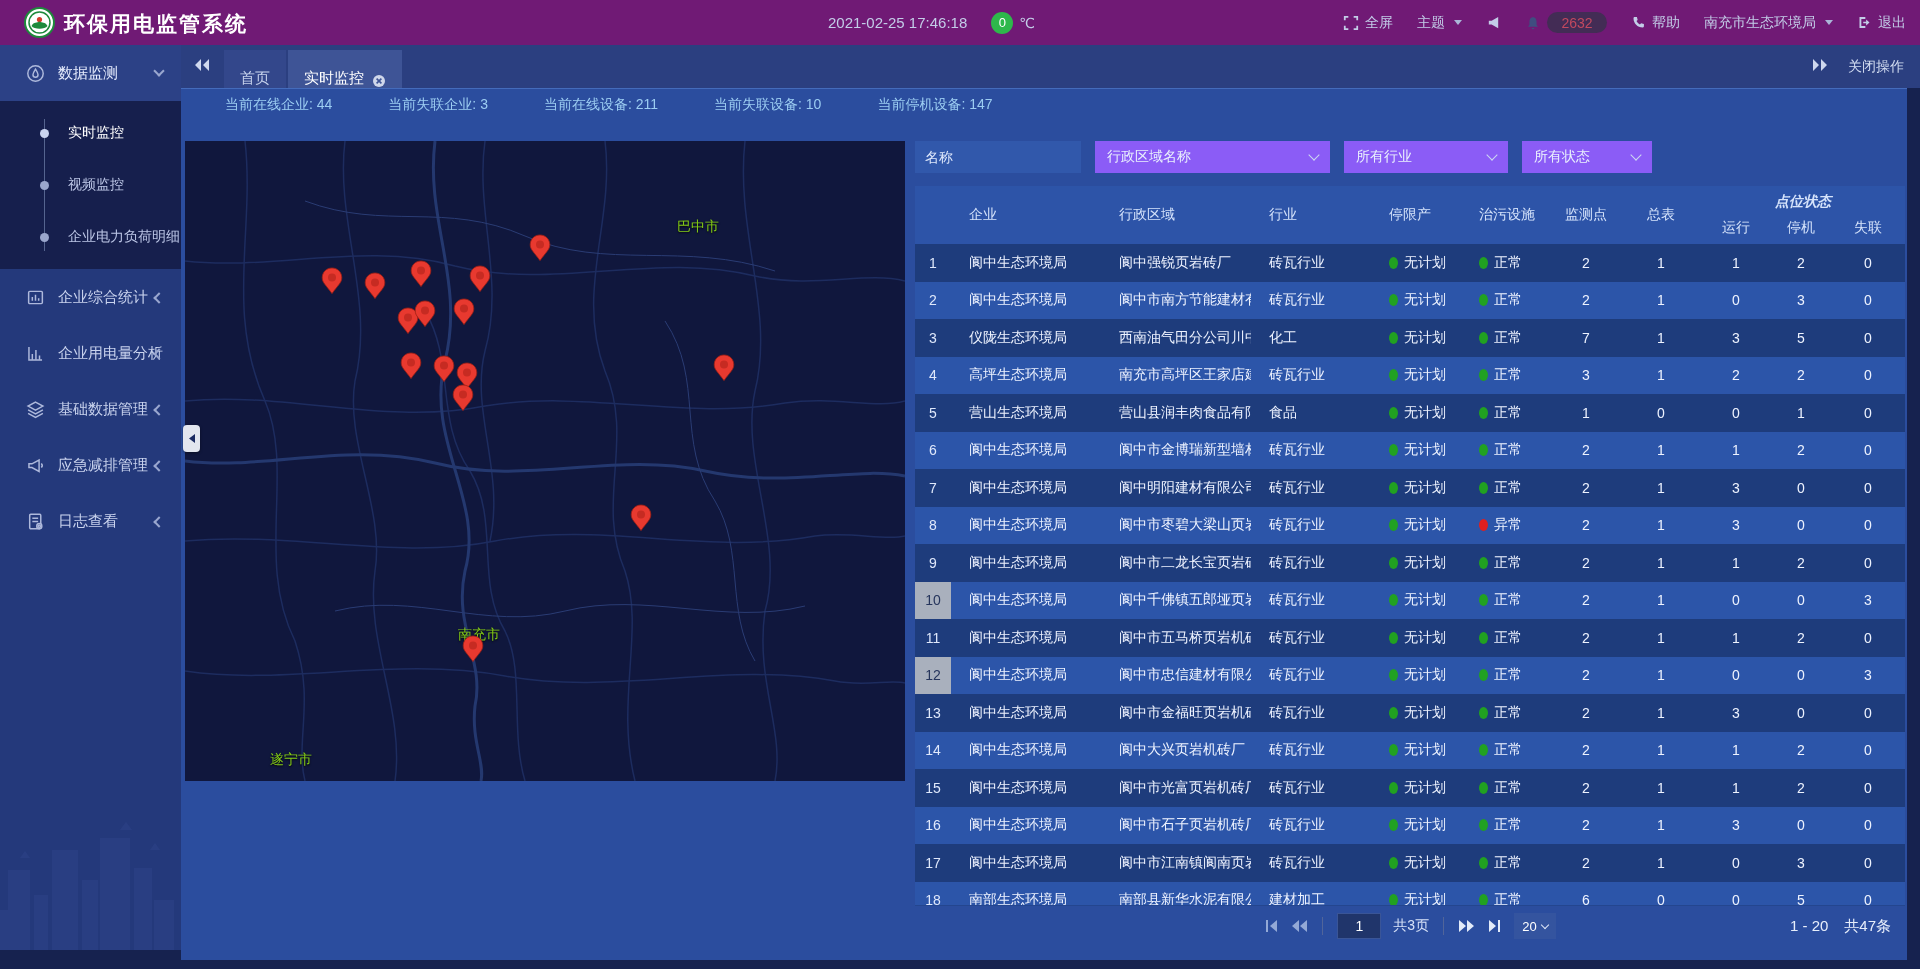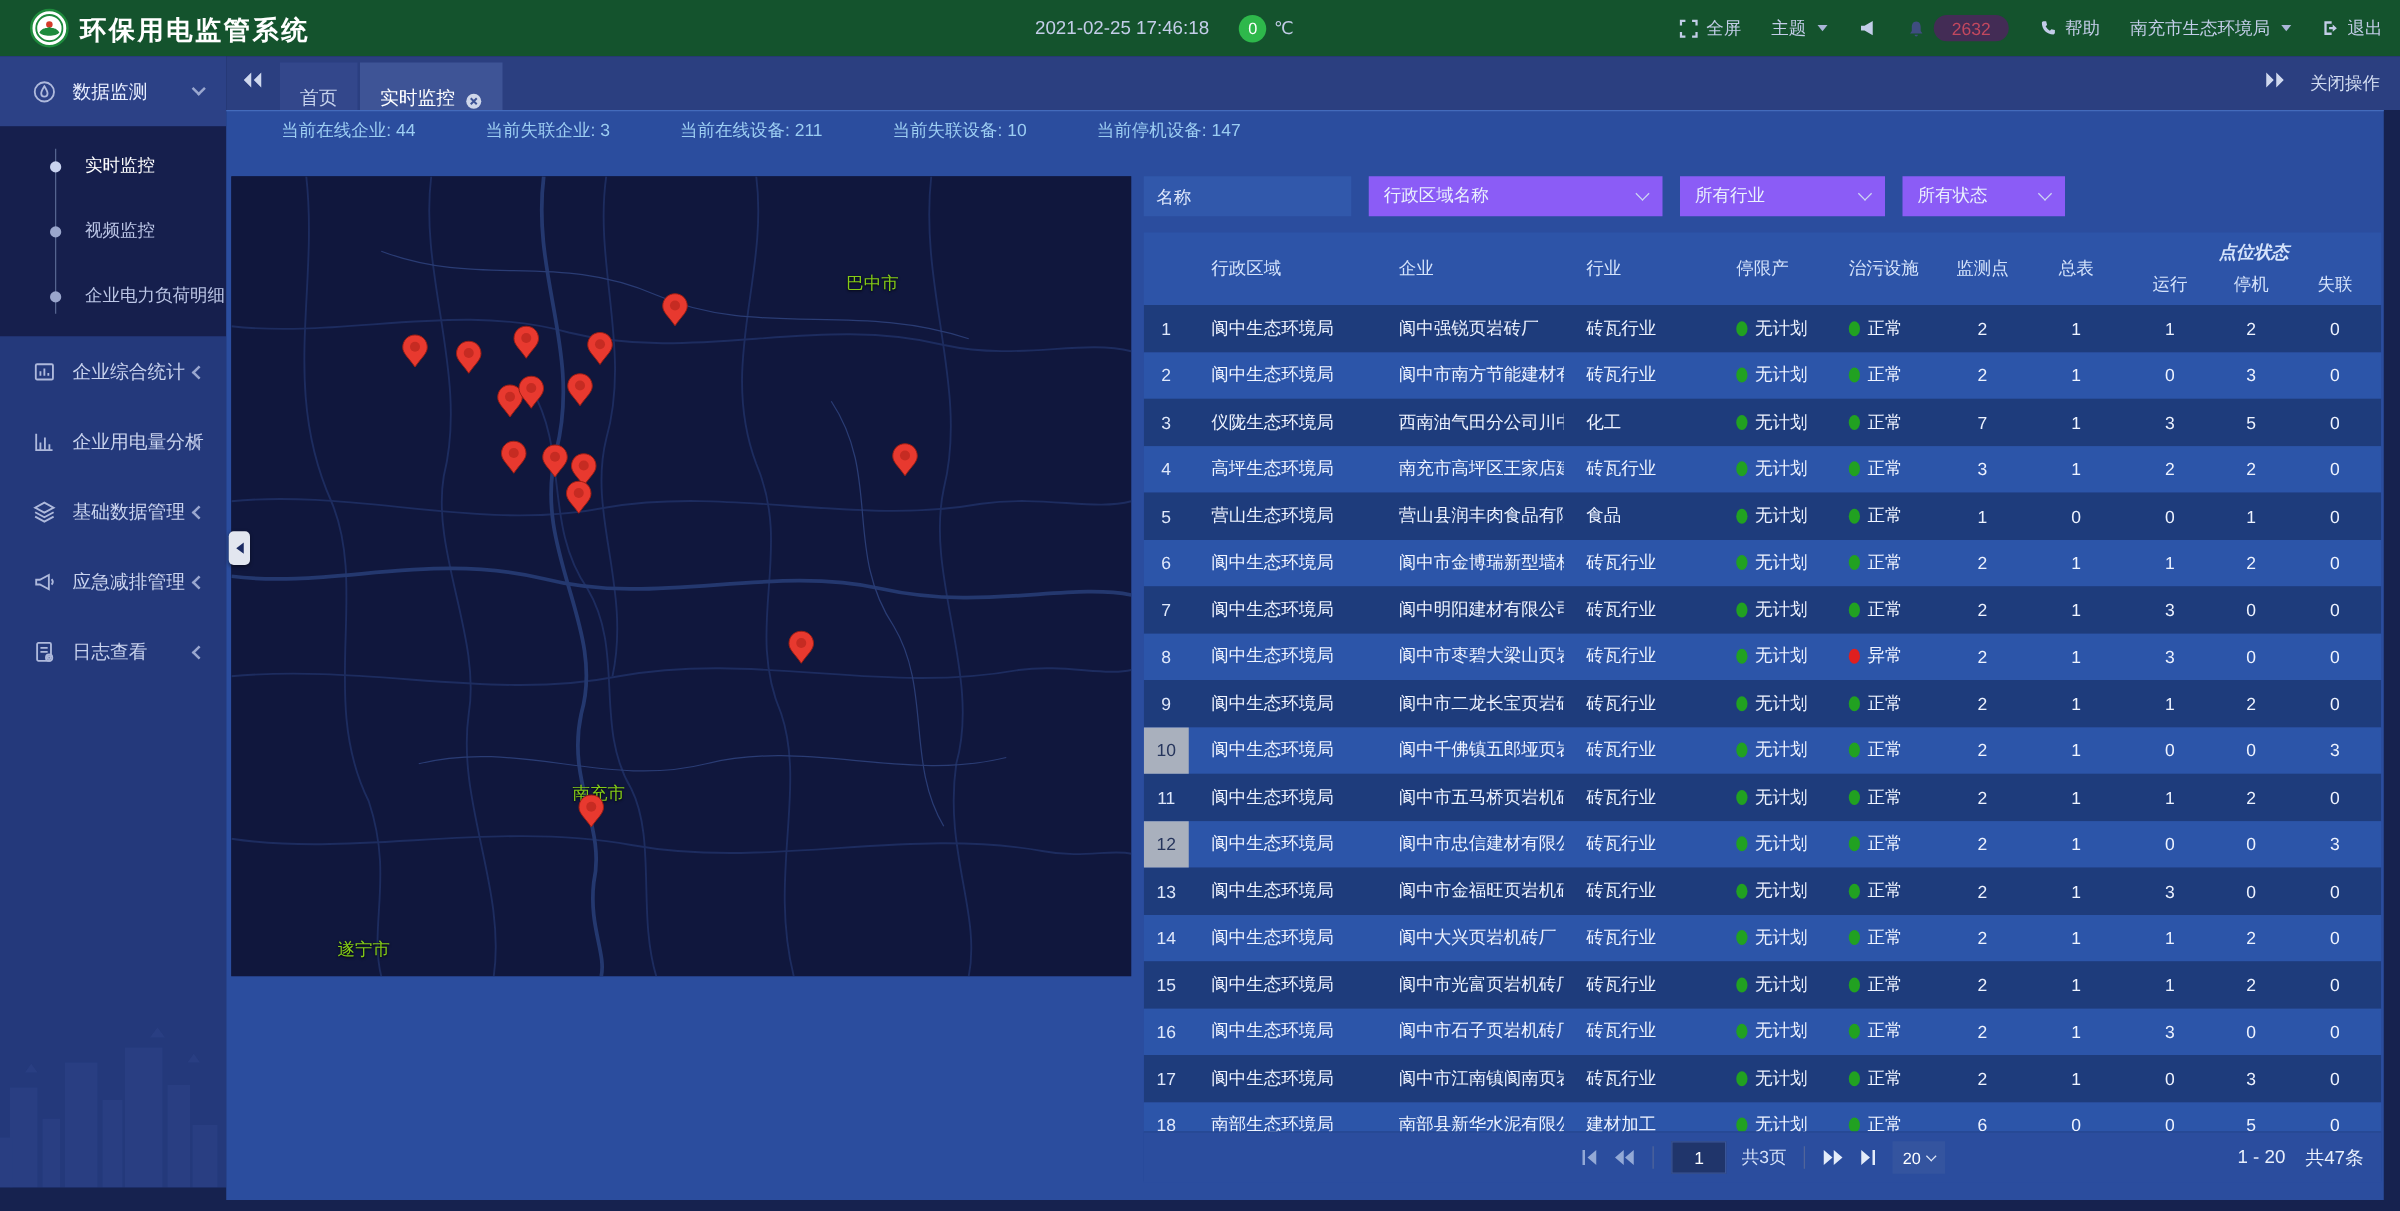--- a/index.html
+++ b/index.html
@@ -1,21 +1,21 @@
 <!DOCTYPE html>
 <html><head>
 <meta charset="utf-8">
 <style>
   * { margin:0; padding:0; box-sizing:border-box; }
   html,body { width:1920px; height:969px; overflow:hidden; background:#16224f;
     font-family:"Liberation Sans","DejaVu Sans",sans-serif; }
   .app { position:relative; width:1920px; height:969px; }
 
   
-  .topbar { position:absolute; left:0; top:0; width:1920px; height:45px; background:#14532d;
+  .topbar { position:absolute; left:0; top:0; width:1920px; height:45px; background:#701a75;
     display:flex; align-items:center; color:#c3cde8; }
   .logo { position:absolute; left:24px; top:7px; width:31px; height:31px; border-radius:50%;
     background:#fff; border:2px solid #1e8a3c; display:flex; align-items:center; justify-content:center; }
   .logo svg { display:block; }
   .app-title { position:absolute; left:64px; top:10px; font-size:21px; font-weight:bold; color:#fff; letter-spacing:2px; }
   .top-right { position:absolute; right:14px; top:0; height:45px; display:flex; align-items:center; gap:24px; font-size:14px; }
   .top-item { display:flex; align-items:center; gap:6px; cursor:pointer; }
   .top-time { font-size:15px; color:#c3cde8; }
   .temp-badge { width:22px; height:22px; border-radius:50%; background:#2eb84b; color:#fff; font-size:13px;
     display:flex; align-items:center; justify-content:center; }
@@ -432,22 +432,22 @@
             <span class="chev2"></span>
         </div>
         <div class="f-select" style="width:130px">
           <span>所有状态</span>
             <span class="chev2"></span>
         </div>
       </div>
 
       <div class="thead grid-cols" id="table-head">
           <div class="th c"></div>
+          <div class="th">企业</div>
           <div class="th">行政区域</div>
-          <div class="th">企业</div>
           <div class="th">行业</div>
           <div class="th">停限产</div>
           <div class="th">治污设施</div>
           <div class="th c">监测点</div>
           <div class="th c">总表</div>
           <div class="th-group">点位状态</div>
           <div class="th-sub" style="grid-column: 9; text-align: right;">运行</div>
           <div class="th-sub" style="grid-column: 10;">停机</div>
           <div class="th-sub" style="grid-column: 11;">失联</div>
         </div>

